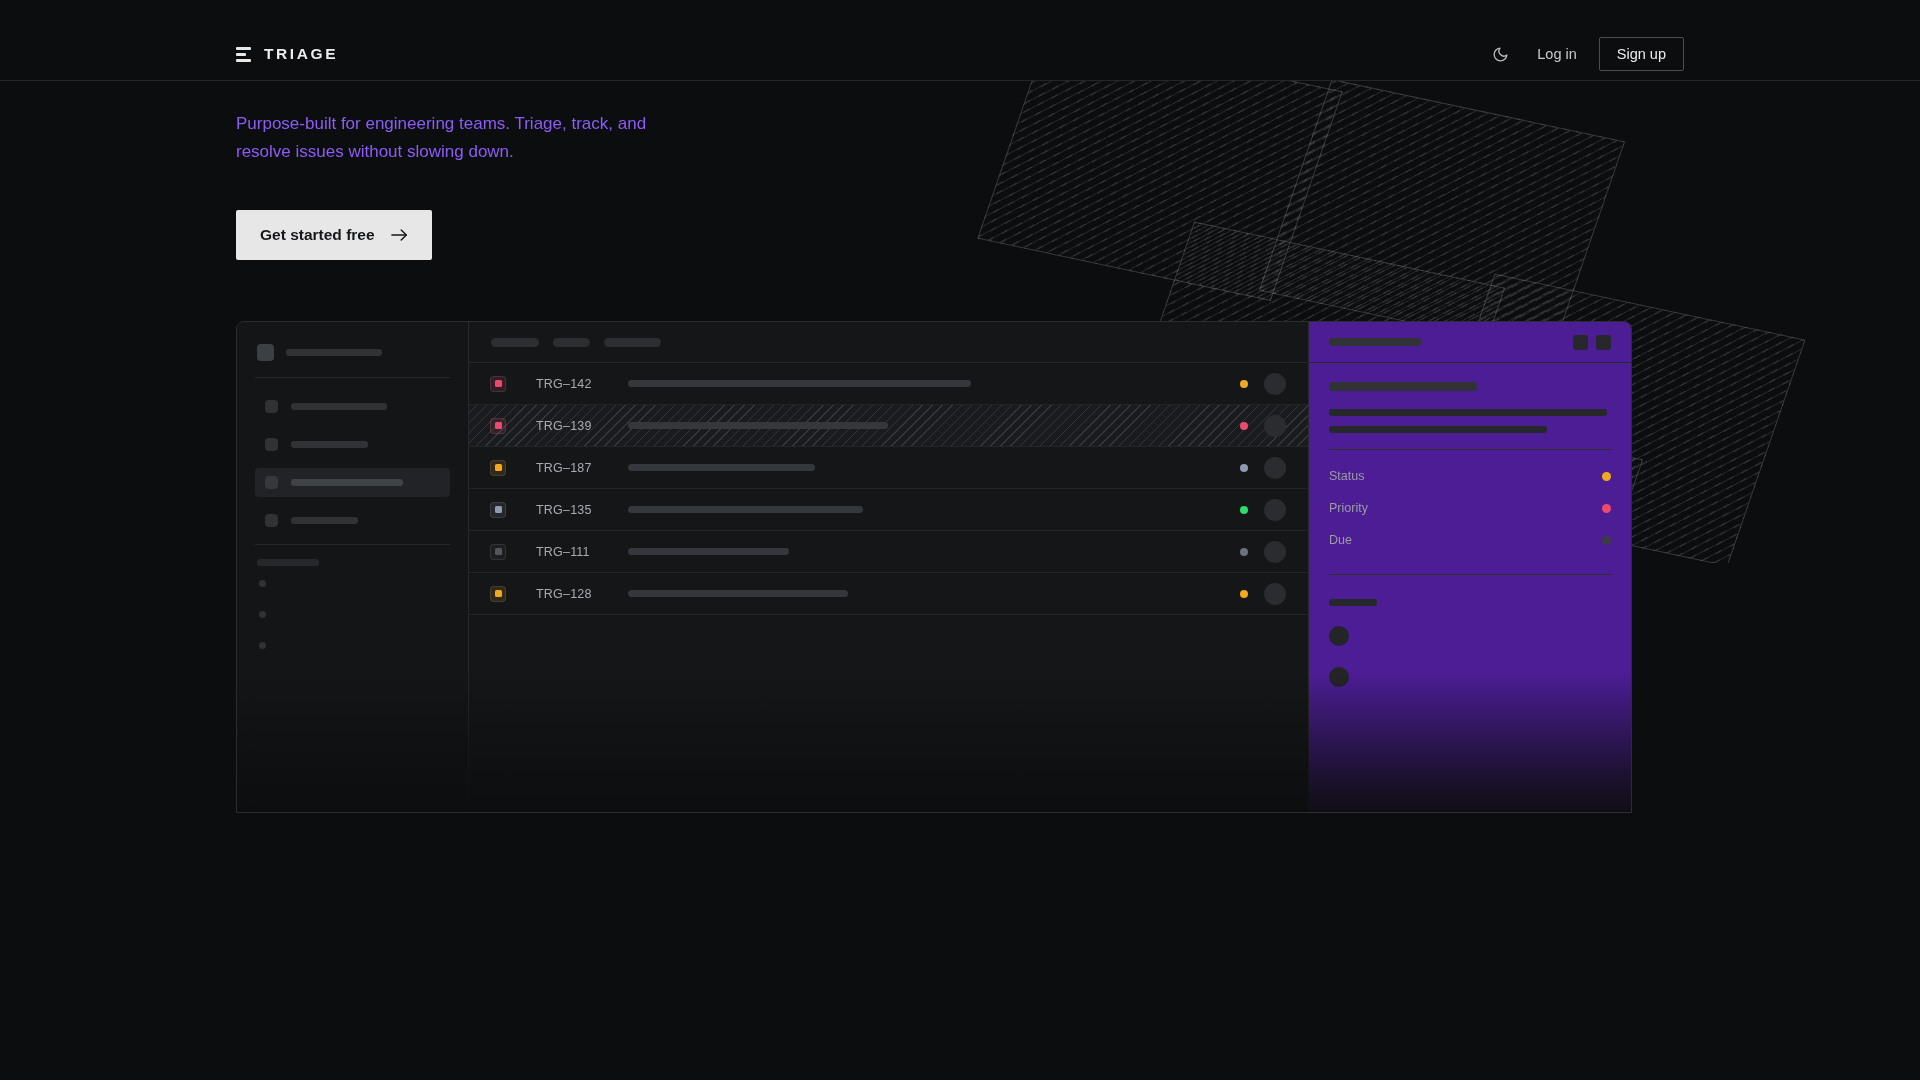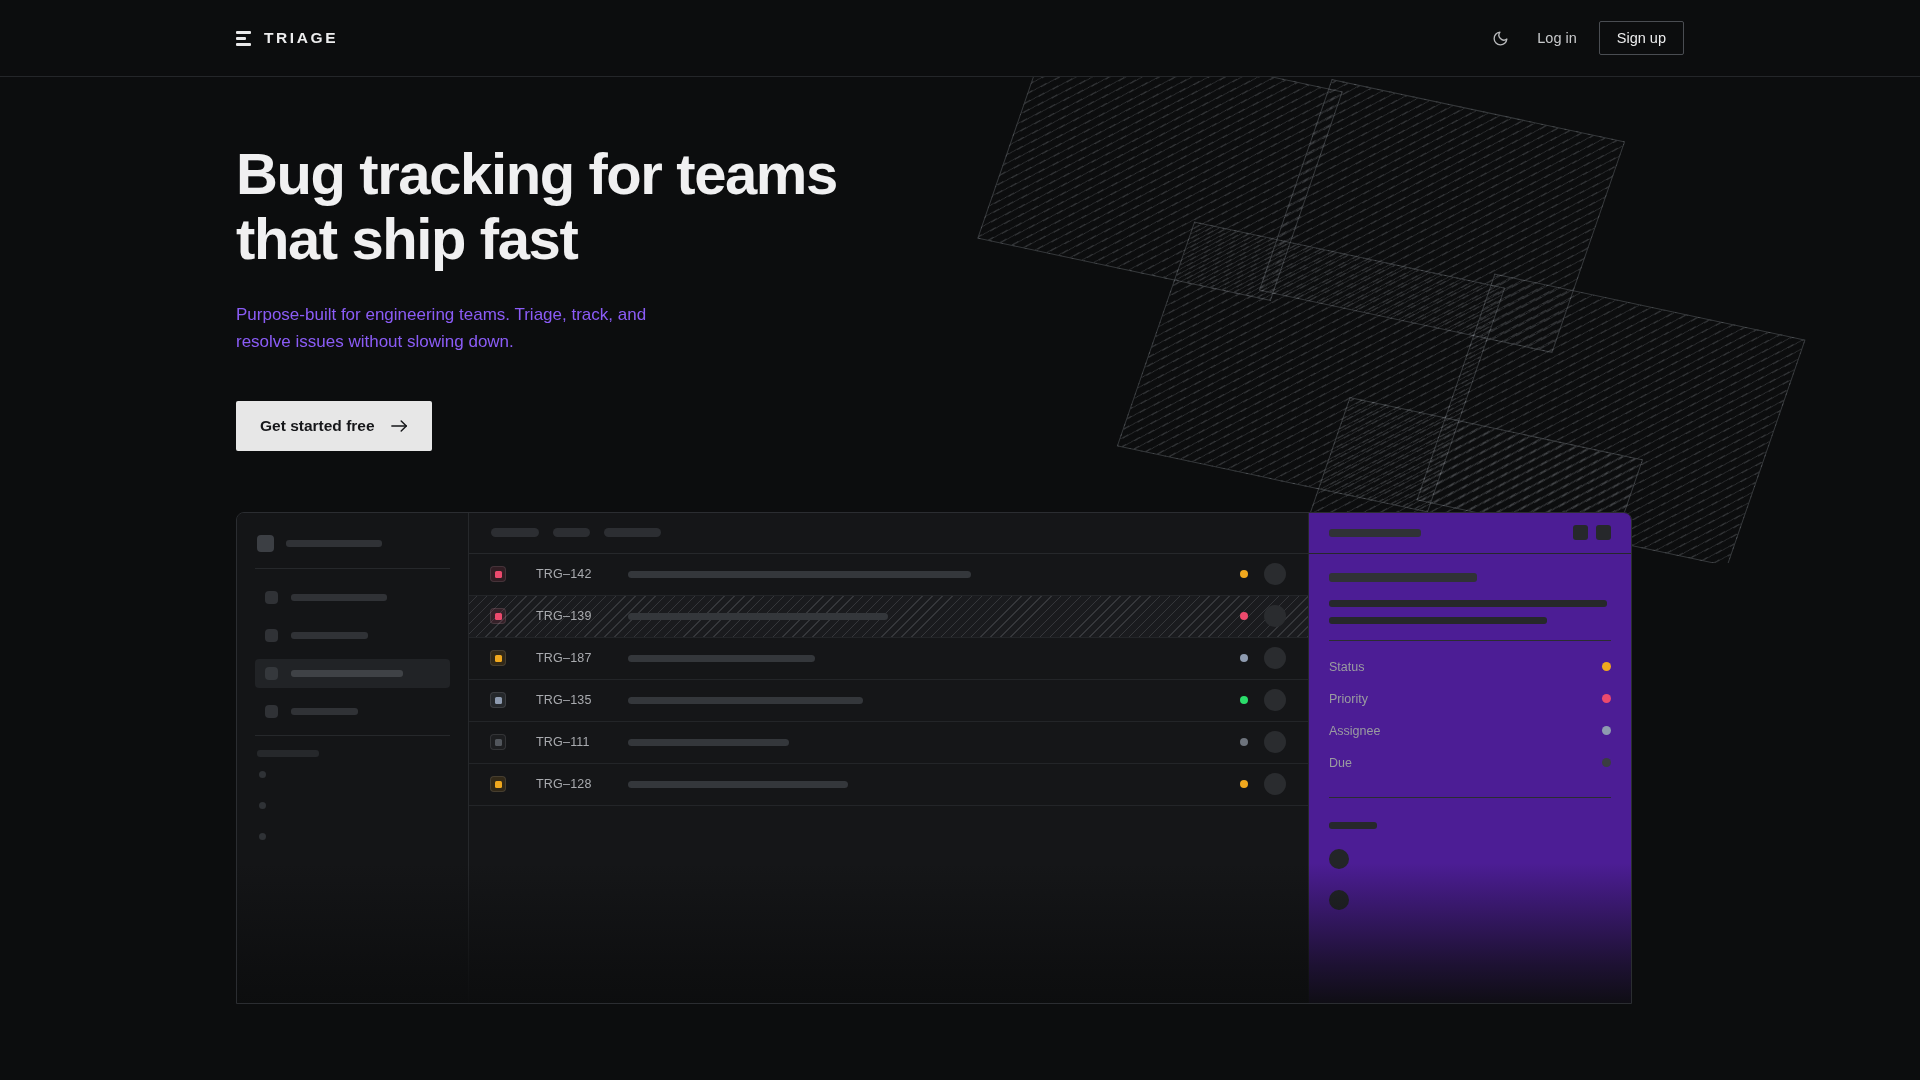--- a/index.html
+++ b/index.html
@@ -11,25 +11,26 @@
     font-family: "Liberation Sans", "DejaVu Sans", sans-serif;
     color: #e9e9ea;
     overflow: hidden;
     position: relative;
     -webkit-font-smoothing: antialiased;
   }
 
   
   .nav {
     position: relative; z-index: 40;
-    height: 77px;
+    height: 53px;
     border-bottom: 1px solid #242629;
     display: flex; align-items: center;
     padding: 0 236px 0 236px;
     background: #0c0d0e;
+    margin-top: 28px;
   }
   .brand { display: flex; align-items: center; gap: 13px; cursor: pointer; }
   .logo-mark { display: flex; flex-direction: column; gap: 3px; width: 15px; }
   .logo-mark i { display: block; height: 3px; background: #e9e9ea; border-radius: 1px; }
   .logo-mark i:nth-child(1) { width: 15px; }
   .logo-mark i:nth-child(2) { width: 10px; }
   .logo-mark i:nth-child(3) { width: 15px; }
   .brand-name {
     font-size: 15.5px; font-weight: 700; letter-spacing: 2.6px; color: #ededee;
   }
@@ -206,22 +207,20 @@
 
 <div class="backdrop">
   <div class="ribbon rb1"></div>
   <div class="ribbon rb2"></div>
   <div class="ribbon rb3"></div>
   <div class="ribbon rb4"></div>
   <div class="ribbon rb5"></div>
 </div>
 
 <section class="hero">
-  <h1 class="headline">Bug tracking for teams
-that ship fast</h1>
   <p class="subhead">Purpose-built for engineering teams. Triage, track, and
 resolve issues without slowing down.</p>
   <button class="cta">
     <span>Get started free</span>
     <svg width="17" height="14" viewBox="0 0 20 16" fill="none" stroke="currentColor" stroke-width="1.7" stroke-linecap="round" stroke-linejoin="round">
       <line x1="1" y1="8" x2="18" y2="8"></line>
         <polyline points="12,2 18,8 12,14"></polyline>
     </svg>
   </button>
 </section>
@@ -362,24 +361,20 @@
         <div id="detail-meta">
             <div class="meta-row">
               <span class="meta-label">Status</span>
               <span class="meta-dot" style="background:#f0a81e"></span>
             </div>
             <div class="meta-row">
               <span class="meta-label">Priority</span>
               <span class="meta-dot" style="background:#ec4a6d"></span>
             </div>
             <div class="meta-row">
-              <span class="meta-label">Assignee</span>
-              <span class="meta-dot" style="background:#8e9bb0"></span>
-            </div>
-            <div class="meta-row">
               <span class="meta-label">Due</span>
               <span class="meta-dot" style="background:#3a3d41"></span>
             </div>
           </div>
         <div class="detail-rule" style="margin:18px 0 0 0"></div>
         <div class="activity">
           <span class="bar bar-dk" id="activity-label" style="height: 7px; margin-bottom: 20px; width: 48px;"></span>
           <div id="activity-avatars">
               <div class="act-avatar"></div>
               <div class="act-avatar"></div>

